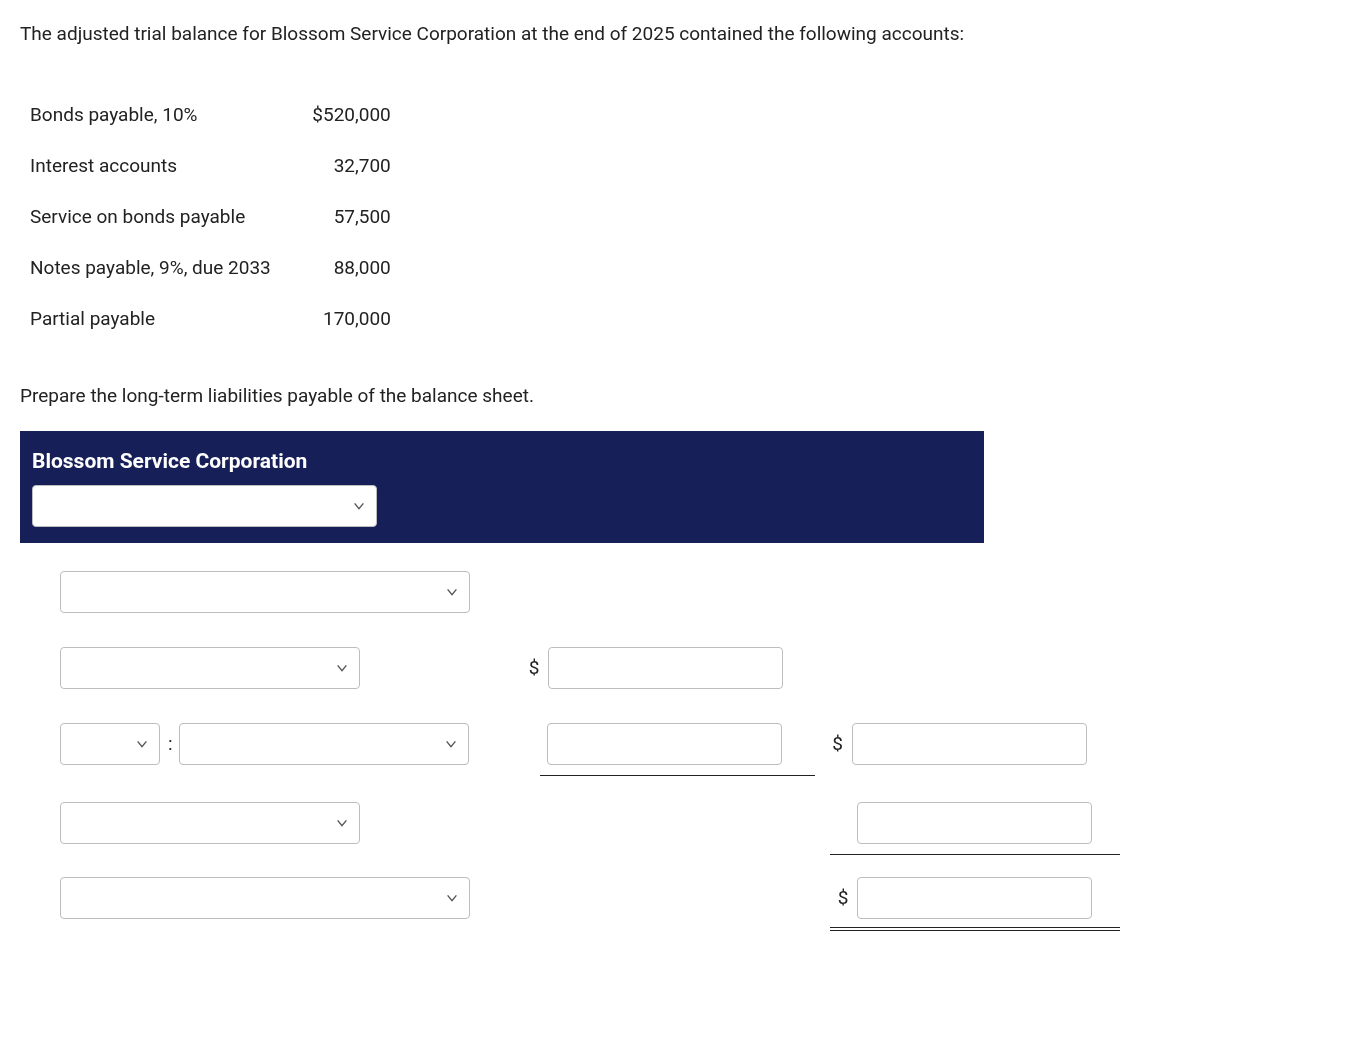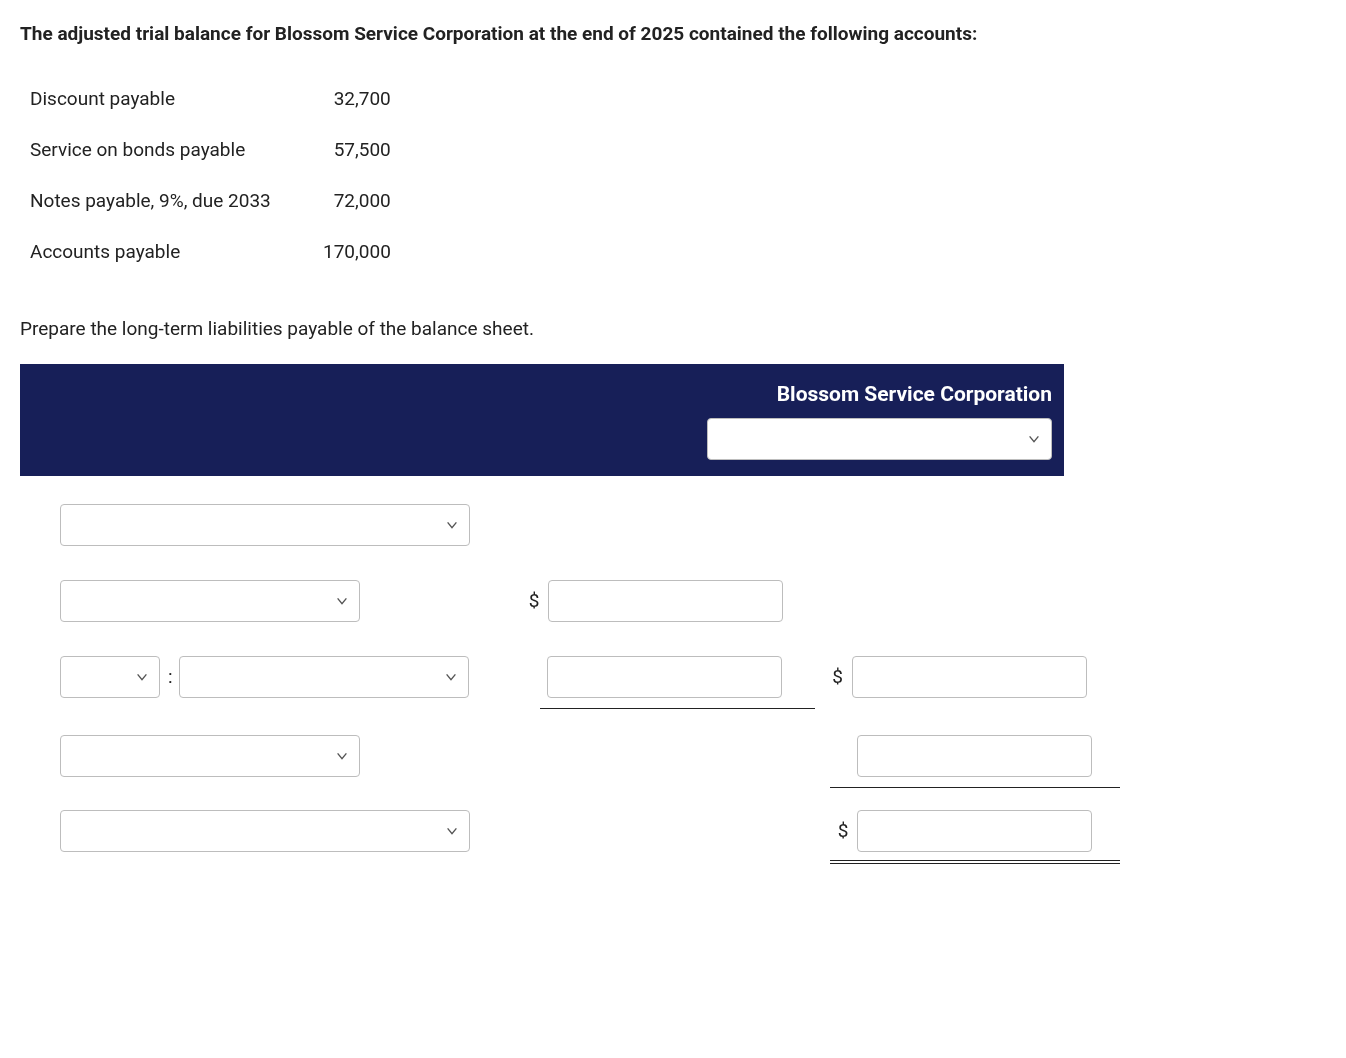--- a/index.html
+++ b/index.html
@@ -4,37 +4,37 @@
   <style>
     * { box-sizing: border-box; }
     body {
       font-family: -apple-system, BlinkMacSystemFont, "Segoe UI", Roboto, Helvetica, Arial, sans-serif;
       margin: 0;
       padding: 20px 20px 40px 20px;
       font-size: 19px;
       color: #222;
       background: #fff;
     }
-    .intro { margin-bottom: 24px; line-height: 1.5; font-weight: bold; }
+    .intro { margin-bottom: 40px; line-height: 1.5; }
     table.accounts {
       border-collapse: collapse;
       margin: 20px 0 40px 10px;
     }
     table.accounts td {
       padding: 14px 30px 14px 0;
       font-size: 19px;
     }
     table.accounts td.amt { text-align: right; min-width: 120px; }
     .instruction { margin: 30px 0 24px 0; }
     .header-band {
       background: #171f58;
       color: #fff;
       padding: 16px 12px 16px 12px;
-      text-align: right;
-      width: 1044px;
+      text-align: left;
+      width: 964px;
       position: relative;
     }
     .header-band .title-line {
       font-weight: 700;
       font-size: 21px;
       line-height: 1.35;
     }
     .header-select-wrap {
       margin-top: 10px;
       display: inline-block;
@@ -76,34 +76,38 @@
     }
     .spacer { display:inline-block; }
   </style>
 </head>
 <body>
 
 <div class="intro">The adjusted trial balance for Blossom Service Corporation at the end of 2025 contained the following accounts:</div>
 
 <table class="accounts">
   <tbody>
-  <tr>
-    <td>Discount payable</td>
+      <tr>
+    <td>Bonds payable, 10%</td>
+    <td class="amt">$520,000</td>
+  </tr>
+  <tr>
+    <td>Interest accounts</td>
     <td class="amt">32,700</td>
   </tr>
   <tr>
     <td>Service on bonds payable</td>
     <td class="amt">57,500</td>
   </tr>
   <tr>
     <td>Notes payable, 9%, due 2033</td>
-    <td class="amt">72,000</td>
-  </tr>
-  <tr>
-    <td>Accounts payable</td>
+    <td class="amt">88,000</td>
+  </tr>
+  <tr>
+    <td>Partial payable</td>
     <td class="amt">170,000</td>
   </tr>
 </tbody>
   </table>
 
 <div class="instruction">Prepare the long-term liabilities payable of the balance sheet.</div>
 
 <div class="header-band">
   <div class="title-line">Blossom Service Corporation</div>
   <div class="header-select-wrap">

